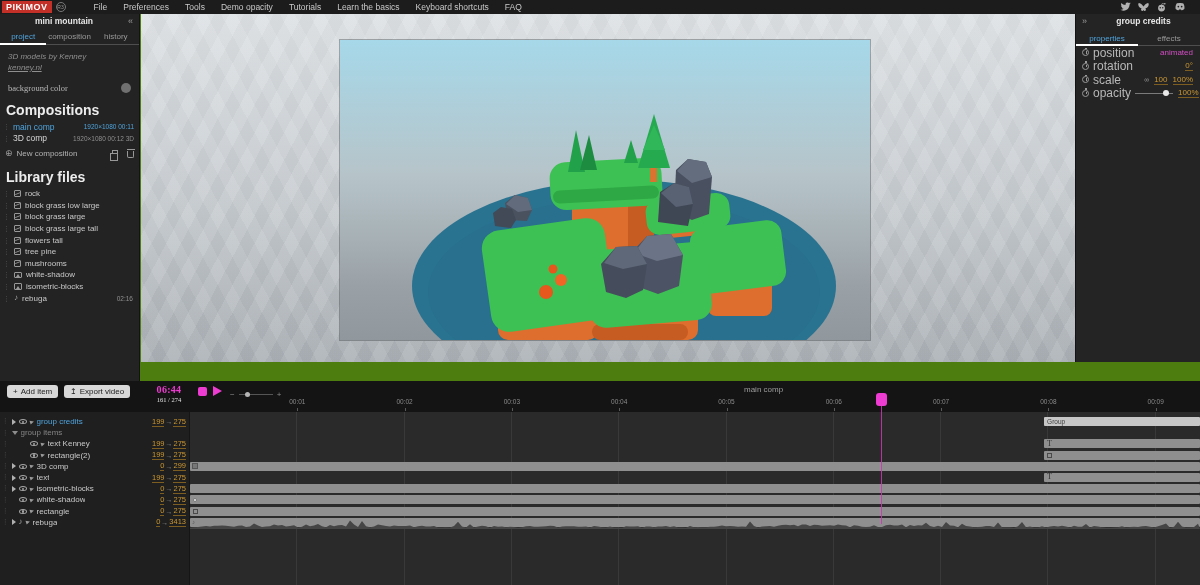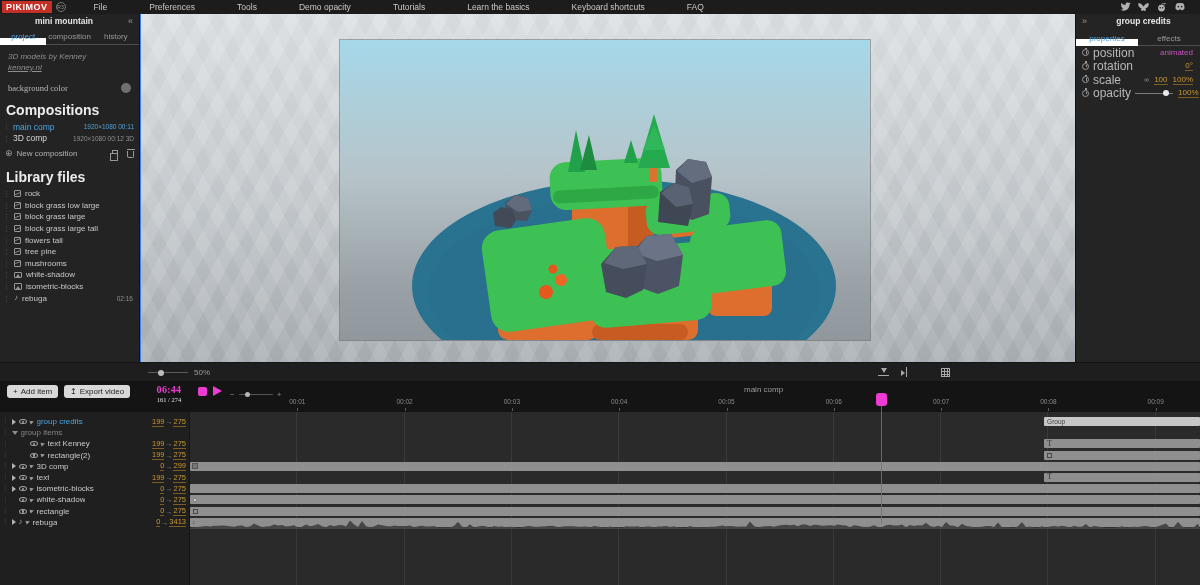--- a/index.html
+++ b/index.html
@@ -1,41 +1,41 @@
 <!DOCTYPE html>
 <html><head>
 <meta charset="utf-8">
 <style>
   * { box-sizing: border-box; margin: 0; padding: 0; }
   html,body { width:1200px; height:585px; overflow:hidden; background:#1b1b1b;
     font-family:"Liberation Sans","DejaVu Sans",sans-serif; }
-  #stage { position:relative; width:1200px; height:585px; background:#3b82f6; }
+  #stage { position:relative; width:1200px; height:585px; background:#4d7c0f; }
 
   
   .topbar { position:absolute; left:0; top:0; width:1200px; height:14px; background:#1c1c1c;
     display:flex; align-items:center; z-index:30; }
   .logo { background:#c23028; color:#fff; font-weight:bold; font-size:9px; padding:1px 4px;
     letter-spacing:.5px; margin-left:2px; }
   .ver-badge { width:10px; height:10px; border:1px solid #777; border-radius:50%; color:#999;
     font-size:5px; display:flex; align-items:center; justify-content:center; margin-left:4px; }
-  .menu-items { display:flex; margin-left:28px; gap:42px; }
+  .menu-items { display:flex; margin-left:28px; gap:16px; }
   .menu-item { color:#c9c9c9; font-size:8.5px; cursor:default; }
   .social { position:absolute; right:14px; top:0; height:14px; display:flex; gap:7px; align-items:center; }
   .social svg { display:block; }
 
   
   .left-panel { position:absolute; left:0; top:14px; width:140px; height:367px; background:#232323;
     border-right:1px solid #131313; z-index:20; color:#c0c0c0; }
   .lp-title { height:14px; display:flex; align-items:center; }
   .lp-title .t { flex:1; text-align:center; font-size:8.5px; font-weight:bold; color:#e6e6e6; }
   .lp-title .coll { color:#9a9a9a; font-size:9px; margin-right:6px; cursor:pointer; }
   .tabs { display:flex; height:17px; }
   .tab { flex:1; text-align:center; font-size:8px; color:#9a9a9a; line-height:17px;
     border-bottom:1px solid #4e4e4e; cursor:pointer; }
-  .tab.active { color:#4fa3dc; border-bottom:7px solid #ffffff; }
+  .tab.active { color:#4fa3dc; border-bottom:2px solid #ffffff; }
   .notes { margin:6px 6px 4px 8px; font-style:italic; color:#8f8f8f; font-size:8px; line-height:11px; }
   .notes a { color:#8f8f8f; text-decoration:underline; }
   .bgcolor-row { display:flex; align-items:center; margin:10px 8px 4px 8px; }
   .bgcolor-row .lbl { flex:1; font-size:8.5px; color:#b8b8b8;font-family:Liberation Serif, serif; }
   .swatch { width:10px; height:10px; border-radius:50%; background:#707070; cursor:pointer; }
   .section-h { font-size:14px; font-weight:bold; color:#ececec; margin:9px 6px 3px 6px; }
   .comp-row { display:flex; align-items:center; height:11.5px; padding:0 5px 0 3px; gap:3px; cursor:pointer; }
   .comp-row .dots, .lib-row .dots { color:#5d5d5d; font-size:7px; line-height:7px; }
   .comp-row .nm { font-size:8.5px; }
   .comp-row .meta { margin-left:auto; font-size:6.5px; }
@@ -412,33 +412,20 @@
           <span class="right">
             <span class="op-slider">
               <span class="knob"></span>
             </span>
             <span class="val">100%</span>
           </span>
         </div>
       </div>
   </div>
 
-  <div class="vstrip">
-    <div class="zoomctl">
-      <span class="line">
-          <span class="knob"></span>
-        </span>
-      <span class="pct">50%</span>
-    </div>
-    <div class="strip-icons">
-      <span class="i-alv"></span>
-      <span class="i-alh"></span>
-      <span class="i-grid"></span>
-    </div>
-  </div>
 
   <div class="tl-header">
     <div class="btn" style="left:7px">
       <span class="ic">+</span>
       <span>Add item</span>
     </div>
     <div class="btn" style="left:64px">
       <span class="ic">↥</span>
       <span>Export video</span>
     </div>

